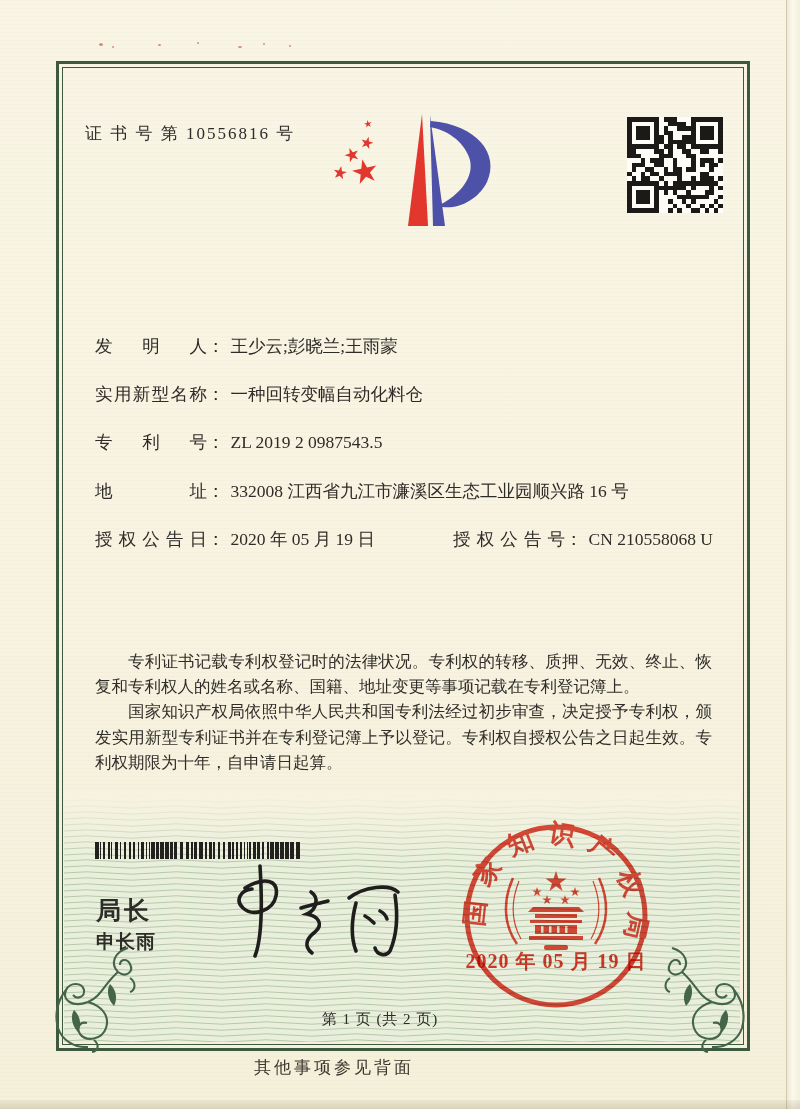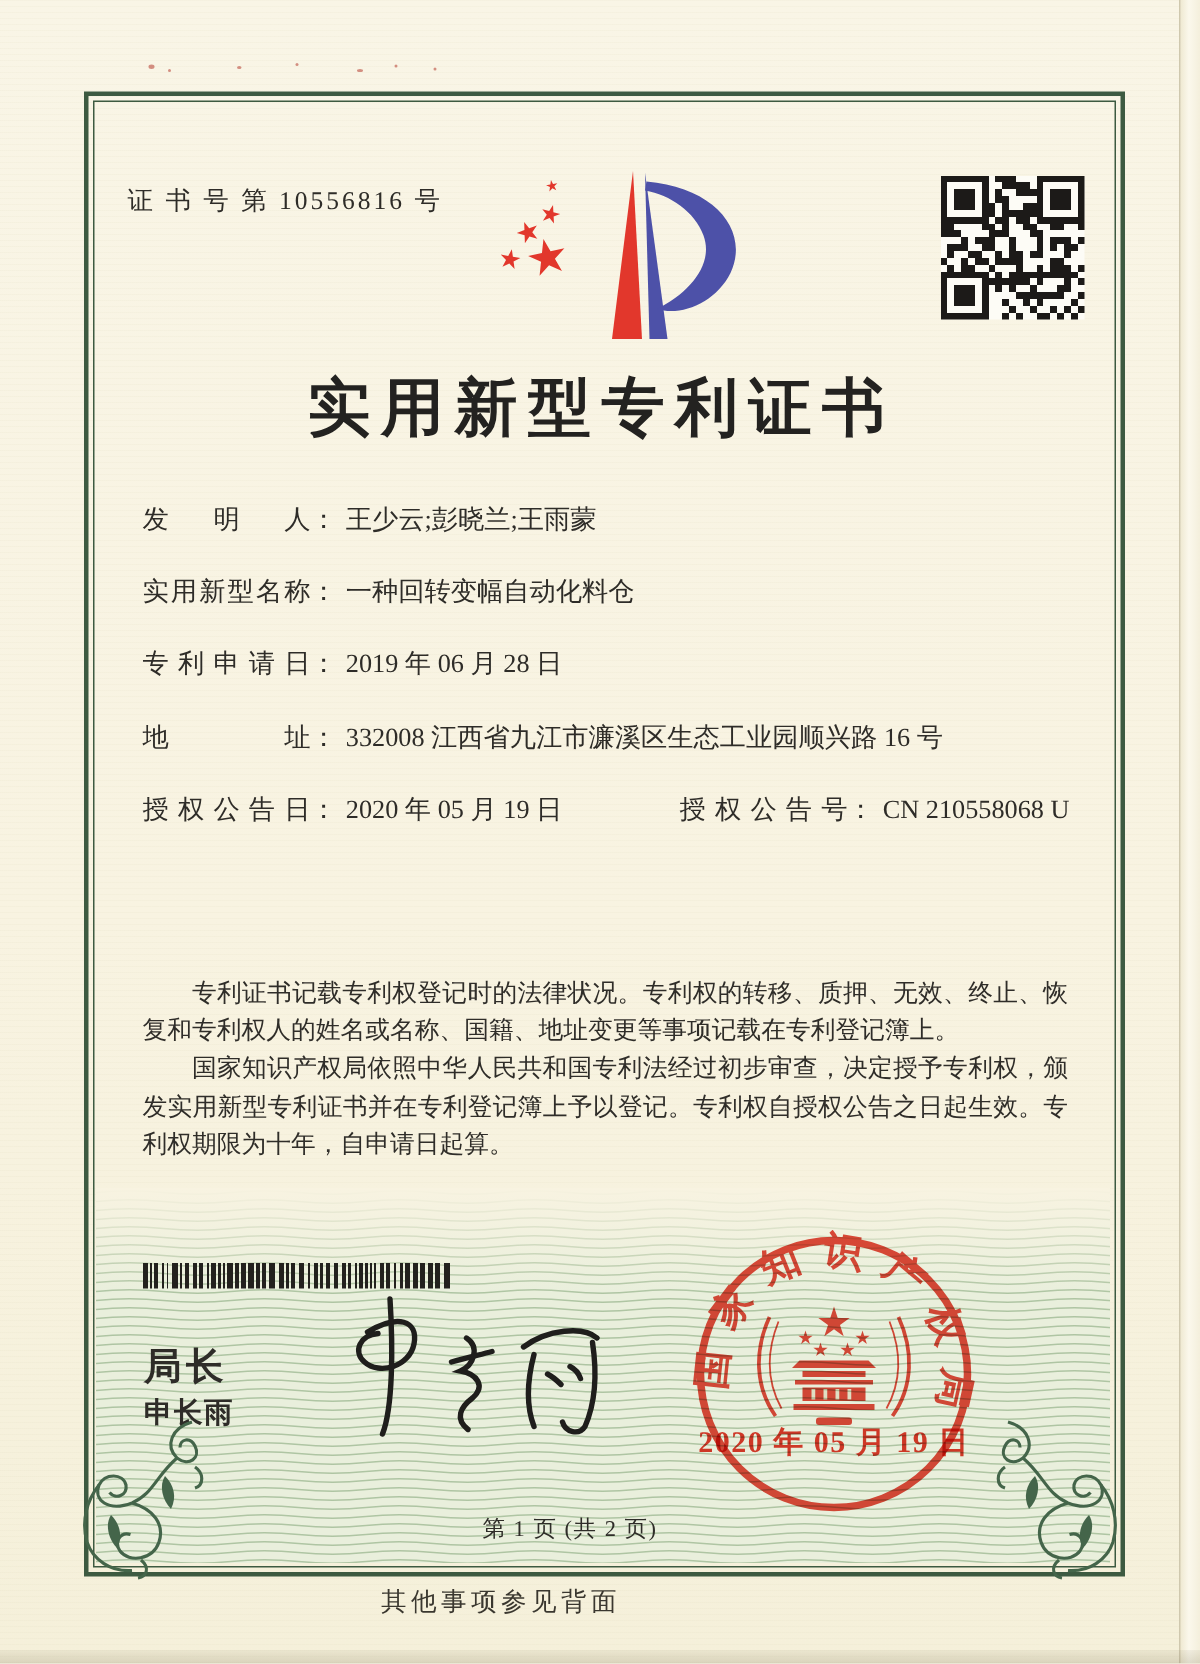--- a/index.html
+++ b/index.html
@@ -254,31 +254,30 @@
         <rect x="8.571428571428571" y="8.571428571428571" width="12.857142857142858" height="12.857142857142858"></rect>
         <rect x="60" y="0" width="30" height="30"></rect>
         <rect fill="#fdfcf6" x="64.28571428571428" y="4.285714285714286" width="21.428571428571427" height="21.428571428571427"></rect>
         <rect x="68.57142857142857" y="8.571428571428571" width="12.857142857142858" height="12.857142857142858"></rect>
         <rect x="0" y="60" width="30" height="30"></rect>
         <rect fill="#fdfcf6" x="4.285714285714286" y="64.28571428571428" width="21.428571428571427" height="21.428571428571427"></rect>
         <rect x="8.571428571428571" y="68.57142857142857" width="12.857142857142858" height="12.857142857142858"></rect>
       </g>
   </svg>
 
-  <div class="title">实用新型专利证书</div>
 
   <div class="fields">
     <div class="frow">
       <span class="flabel">发明人</span><span>：</span><span class="fvalue">王少云;彭晓兰;王雨蒙</span>
     </div>
     <div class="frow">
       <span class="flabel">实用新型名称</span><span>：</span><span class="fvalue">一种回转变幅自动化料仓</span>
     </div>
     <div class="frow">
-      <span class="flabel">专利申请日</span><span>：</span><span class="fvalue">2019 年 06 月 28 日</span>
+      <span class="flabel">专利号</span><span>：</span><span class="fvalue">ZL 2019 2 0987543.5</span>
     </div>
     <div class="frow">
       <span class="flabel">地址</span><span>：</span><span class="fvalue">332008 江西省九江市濂溪区生态工业园顺兴路 16 号</span>
     </div>
     <div class="frow">
       <span class="flabel">授权公告日</span><span>：</span><span class="fvalue">2020 年 05 月 19 日</span>
       <span class="grant-pair">
         <span class="flabel">授权公告号</span><span>：</span><span class="fvalue">CN 210558068 U</span>
       </span>
     </div>

